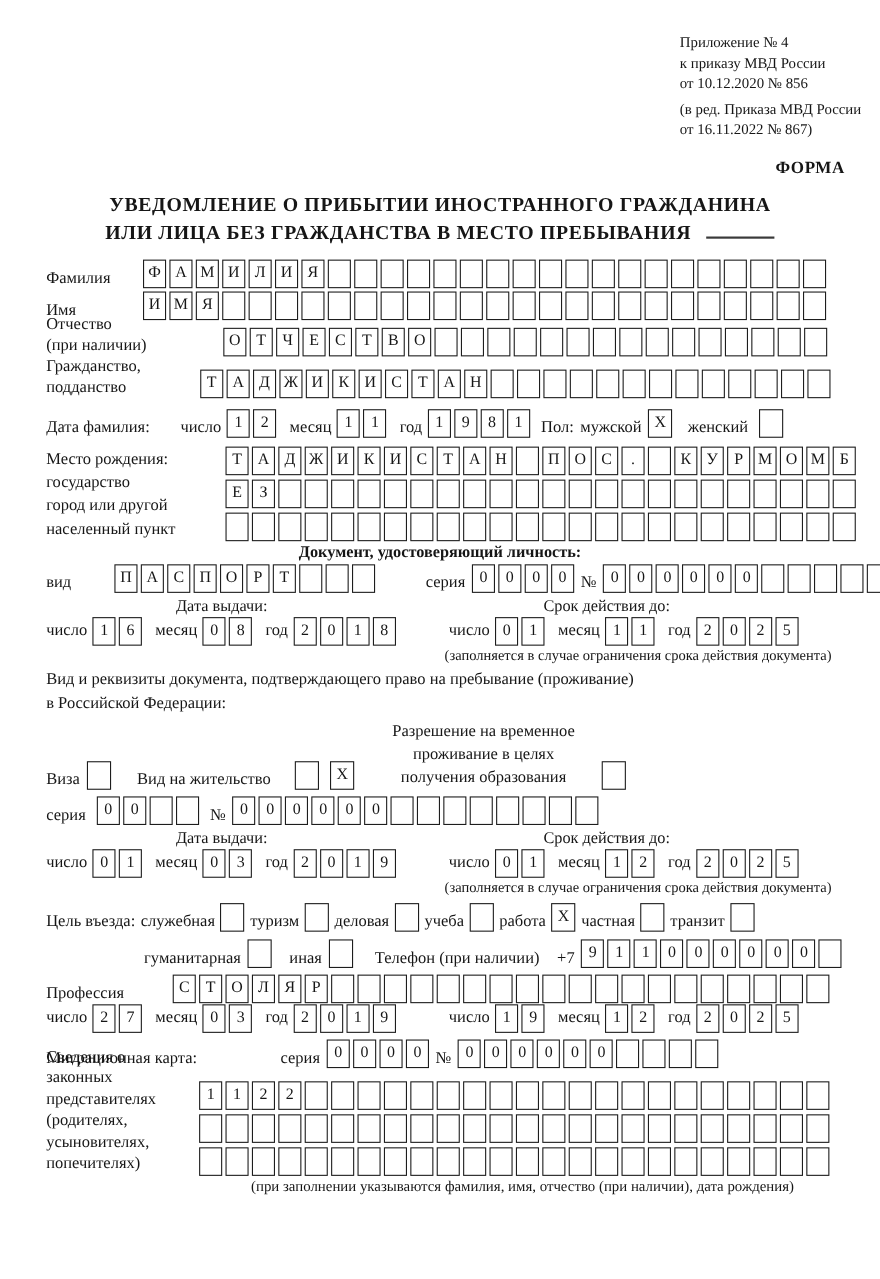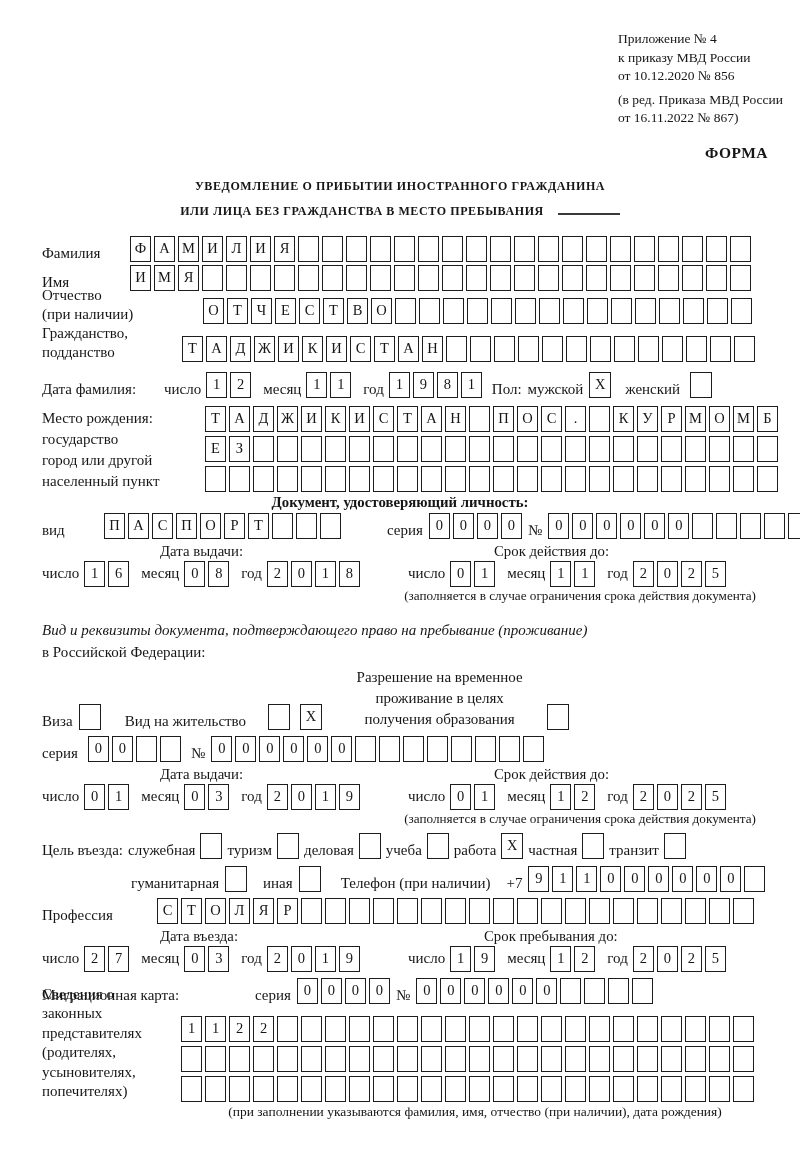--- a/index.html
+++ b/index.html
@@ -7,21 +7,21 @@
   .page {
     width:800px; height:1163px; box-sizing:border-box;
     padding:30px 0 0 42px; background:#ffffff; position:relative;
     font-family:"Liberation Serif","DejaVu Serif",serif; color:#161616;
     font-size:15px;
   }
   
   .hdr { margin-left:576px; width:200px; font-size:13.5px; line-height:18.5px; }
   .hdr .grp2 { margin-top:5px; }
   .forma { width:726px; text-align:right; font-weight:bold; font-size:15.5px; margin-top:16px; letter-spacing:0.5px; }
-  .title { width:716px; text-align:center; font-weight:bold; font-size:12px; line-height:25px; margin-top:12px; letter-spacing:0.6px; }
+  .title { width:716px; text-align:center; font-weight:bold; font-size:18px; line-height:25px; margin-top:12px; letter-spacing:0.6px; }
   .blank { display:inline-block; width:62px; height:2px; border-bottom:2px solid #3a3a3a; margin-left:14px; }
   .sec { width:740px; font-weight:bold; font-size:15px; margin-top:20px; letter-spacing:1.4px; }
   
   .row { display:flex; align-items:flex-end; height:26px; margin-top:3px; overflow:visible; }
   .row.top { align-items:flex-end; }
   .lbl { flex:0 0 auto; white-space:nowrap; }
   .lblcol { flex:0 0 auto; display:flex; flex-direction:column; line-height:19px; }
   .lblcol.wide { line-height:21px; }
   .cells { display:flex; gap:3px; flex:0 0 auto; }
   .cellcol { display:flex; flex-direction:column; gap:4px; flex:0 0 auto; }
@@ -37,21 +37,21 @@
   .subhead { position:relative; height:17px; margin-top:4px; font-size:14.8px; }
   .sh-l { position:absolute; left:118px; } .sh-r { position:absolute; left:452px; }
   .sh-r.n2 { left:442px; }
   .drow { display:flex; align-items:center; height:26px; margin-top:1px; }
   .dcol-l { display:flex; align-items:center; width:366px; flex:0 0 366px; }
   .dcol-r { display:flex; align-items:center; }
   .dlbl { margin:0 5px 0 12px; white-space:nowrap; }
   .dlbl.first { margin-left:0; }
   .note { width:714px; text-align:right; font-size:13.2px; margin-top:2px; height:14px; line-height:14px; }
   .resline { font-size:15px; line-height:20px; }
-  .resline.one { margin-top:17px;font-style:italic; }
+  .resline.one { margin-top:5px; }
   .optlbl { flex:0 0 auto; text-align:center; line-height:21px; font-size:15px; }
   .note2 { margin-left:150px; width:566px; text-align:center; font-size:13.5px; margin-top:2px; }
 </style>
 </head>
 <body>
 
 <div class="page">
 
   <div class="hdr">
     <div>Приложение № 4</div>
@@ -550,24 +550,20 @@
         <span class="cell"></span>
         <span class="cell"></span>
         <span class="cell"></span>
         <span class="cell"></span>
         <span class="cell"></span>
         <span class="cell"></span>
         <span class="cell"></span>
       </span>
   </div>
 
-  <div class="subhead">
-    <span class="sh-l">Дата въезда:</span>
-    <span class="sh-r n2">Срок пребывания до:</span>
-  </div>
 
   <div class="drow">
     <span class="dcol-l">
       <span class="dlbl first">число</span>
       <span class="cells">
           <span class="cell">2</span>
           <span class="cell">7</span>
         </span>
       <span class="dlbl">месяц</span>
       <span class="cells">

